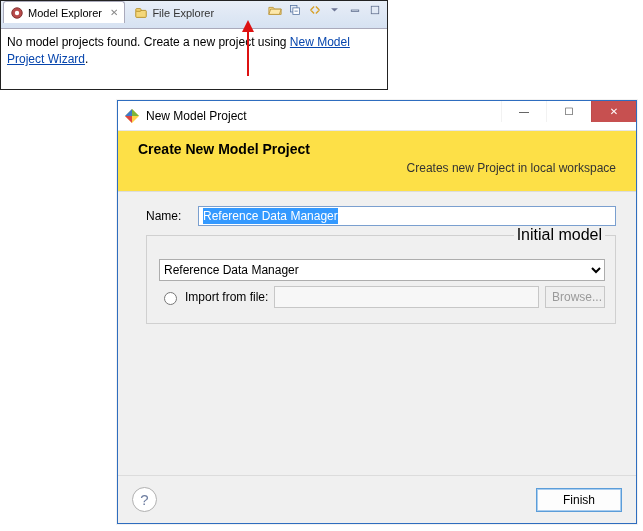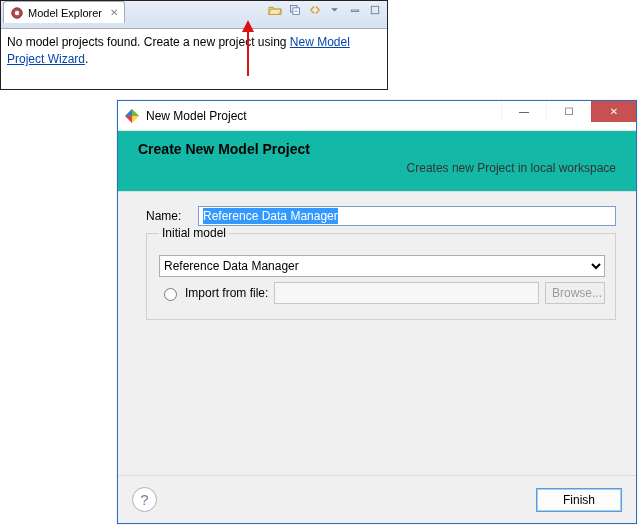--- a/index.html
+++ b/index.html
@@ -78,21 +78,21 @@
     position: absolute;
   }
   
   .dlg {
     position: absolute;
     left: 117px;
     top: 100px;
     width: 520px;
     height: 424px;
     border: 1px solid #2e6dbf;
-    background: #14b8a6;
+    background: #fde047;
     box-shadow: 0 0 0 1px rgba(0,0,0,0.05);
   }
   .dlg-titlebar {
     height: 30px;
     background: #fff;
     display: flex;
     align-items: center;
     border-bottom: 1px solid #e6e6e6;
   }
   .dlg-icon { width:16px; height:16px; margin:0 6px 0 6px; }
@@ -133,21 +133,21 @@
     background:#3399ff;
     color:#fff;
     padding: 1px 0;
   }
   fieldset.initial {
     border:1px solid #d0d0d0;
     padding: 10px 10px 10px 12px;
     margin:0;
     background:#f0f0f0;
   }
-  fieldset.initial legend { font-size:12px; padding:0 3px;}
+  fieldset.initial legend { font-size:16px; padding:0 3px;text-align:right;}
   .radio-row {
     display:flex;
     align-items: center;
     gap:6px;
     margin: 5px 0;
   }
   .radio-row label { min-width: 105px; display:flex; align-items:center; gap:5px;}
   .combo {
     flex:1;
     height: 22px;
@@ -207,20 +207,29 @@
   <div class="tabbar">
     <div class="tab">
       <span class="tab-icon">
         <svg viewBox="0 0 16 16" width="14" height="14">
             <circle cx="8" cy="8" r="6" fill="#b84a4a" stroke="#7a2c2c"></circle>
             <circle cx="8" cy="8" r="2.5" fill="#fff"></circle>
           </svg>
       </span>
       <span>Model Explorer</span>
       <span style="color:#888;font-size:10px;margin-left:4px;">✕</span>
+    </div>
+    <div class="tab inactive">
+      <span class="tab-icon">
+        <svg viewBox="0 0 16 16" width="14" height="14">
+            <rect x="2" y="5" width="12" height="8" rx="1" fill="#f4d77a" stroke="#b38a1f"></rect>
+            <rect x="2" y="3" width="6" height="3" rx="1" fill="#f4d77a" stroke="#b38a1f"></rect>
+          </svg>
+      </span>
+      <span>File Explorer</span>
     </div>
     <div class="tools">
       <div class="tool-btn">
         <svg viewBox="0 0 16 16" width="14" height="14">
             <path d="M1 5 h5 l1.5 2 H15 v6 H1 z" fill="#f6db8c" stroke="#b9933a"></path>
             <path d="M3 7 h12 l-2 6 H1 z" fill="#fde8ab" stroke="#b9933a"></path>
           </svg>
       </div>
       <div class="tool-btn">
         <svg viewBox="0 0 16 16" width="13" height="13">

